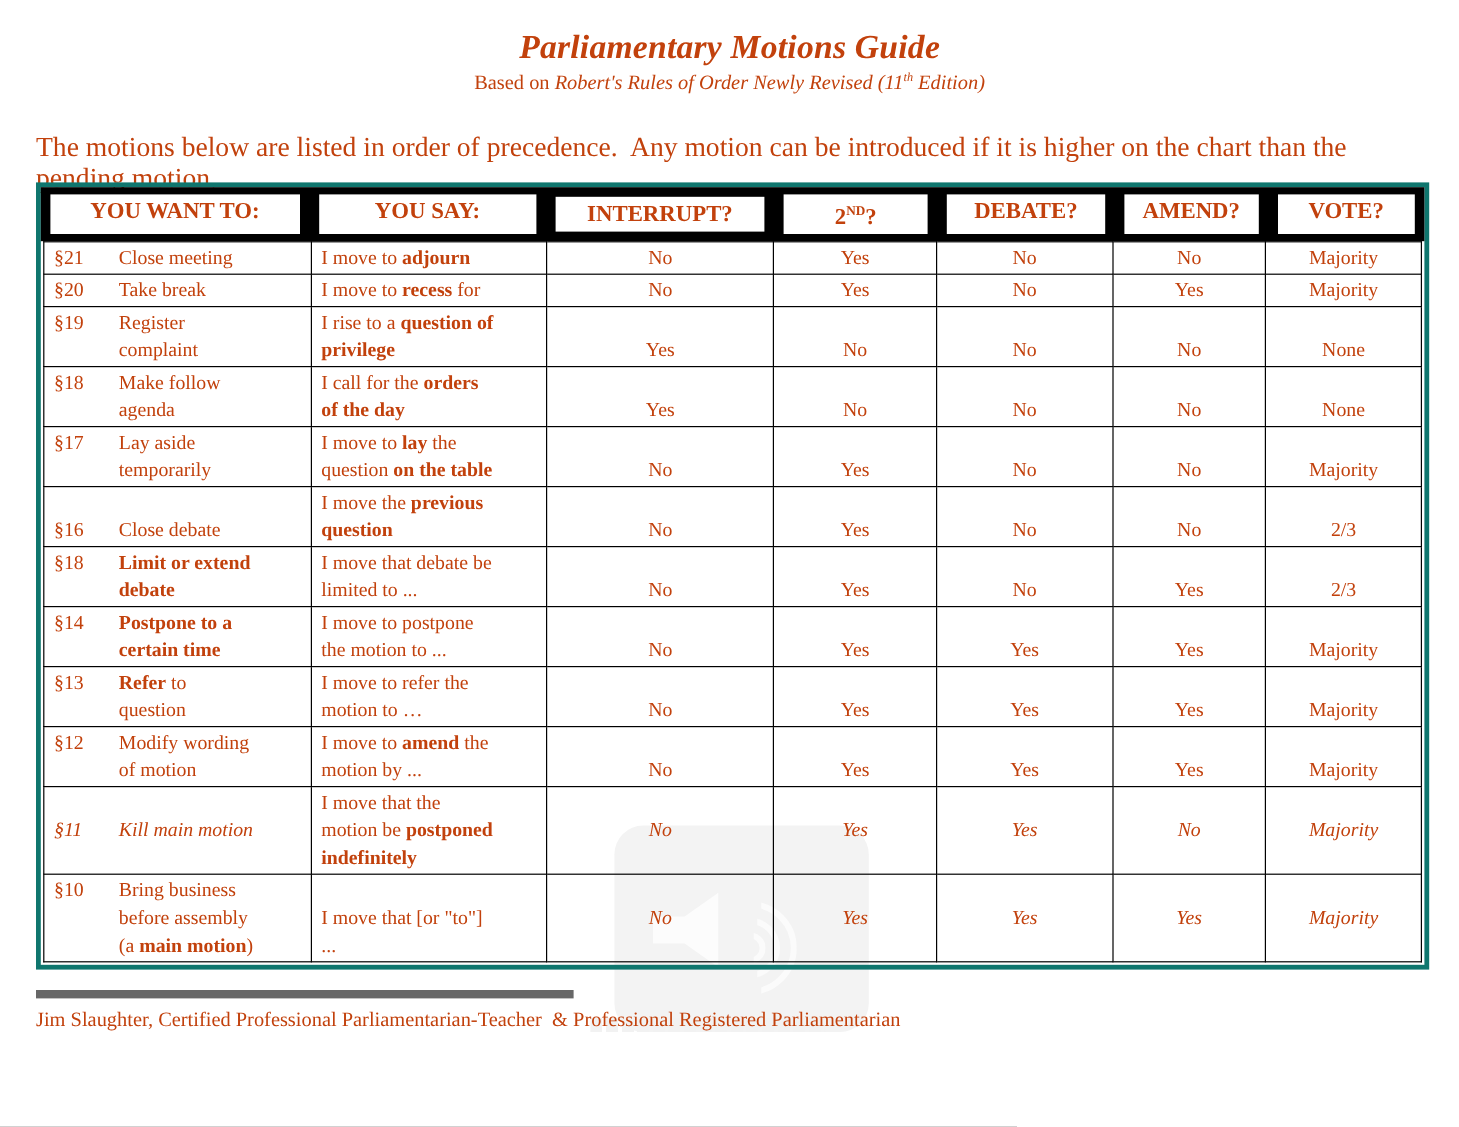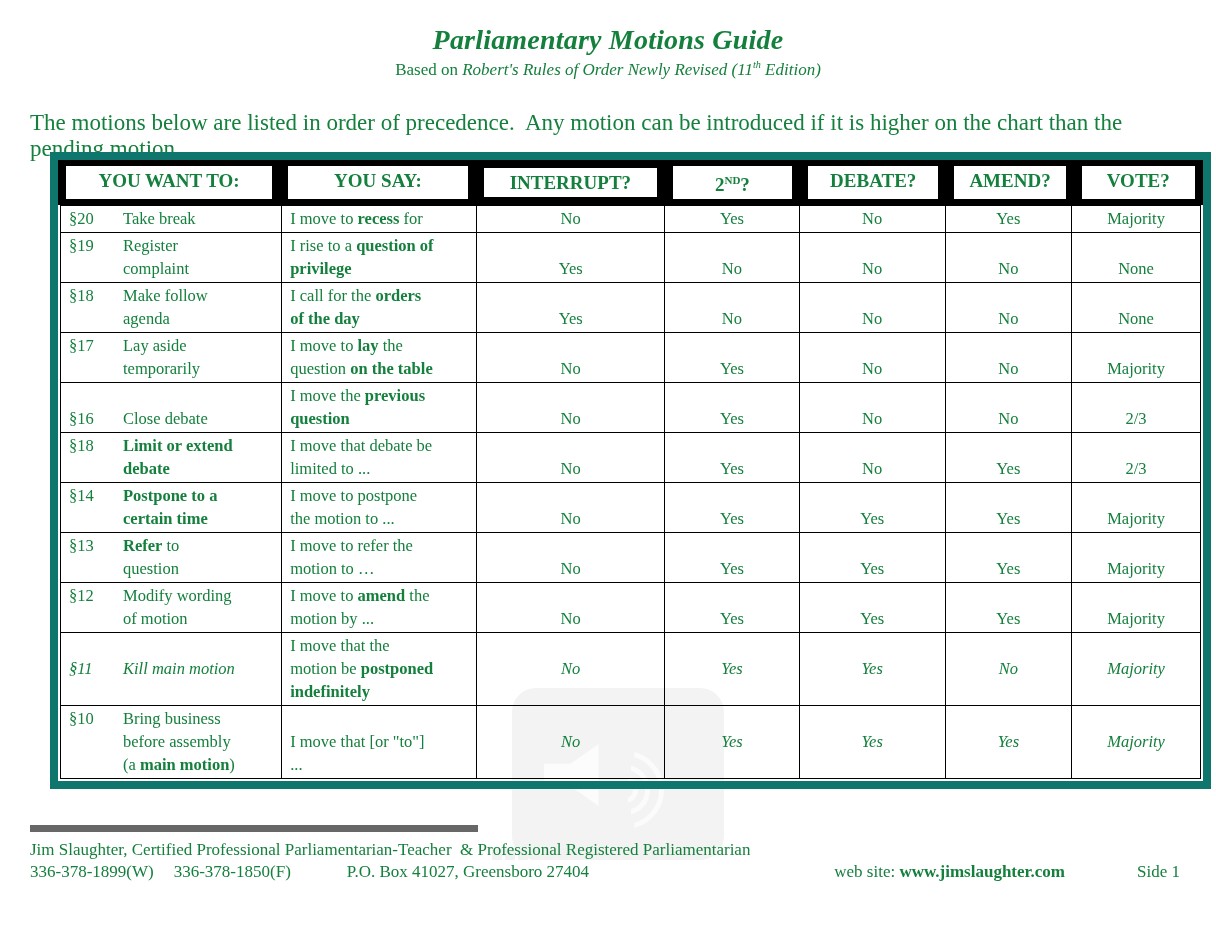--- a/index.html
+++ b/index.html
@@ -1,19 +1,19 @@
 <!DOCTYPE html>
 <html><head>
 <meta charset="utf-8">
 <style>
   * { margin:0; padding:0; box-sizing:border-box; }
   html,body { background:#888; }
   .page {
     position:relative; width:1216px; height:939px; background:#ffffff;
-    font-family:"Liberation Serif","DejaVu Serif",serif; color:#15803d;
+    font-family:"Liberation Serif","DejaVu Serif",serif; color:#c2410c;
     overflow:hidden; margin:0 auto;
   }
   
   .wm-tile{ position:absolute; left:512px; top:688px; width:212px; height:172px;
     background:#f3f3f3; border-radius:24px; z-index:1; }
   .wm-spk{ position:absolute; left:32px; top:56px; width:78px; height:62px; background:#fcfcfc;
     clip-path:polygon(0 32%,34% 32%,70% 0,70% 100%,34% 68%,0 68%); }
   .wm-arc{ position:absolute; border:5px solid #fbfbfb; border-radius:50%;
     clip-path:inset(0 0 0 62%); }
   .wm-a1{ left:100px; top:89px; width:26px; height:26px; }
@@ -23,21 +23,21 @@
     background:repeating-linear-gradient(90deg,#f2f2f2 0 10px,transparent 10px 13px); }
   
   .head { position:absolute; left:0; top:24px; width:100%; text-align:center; z-index:2; }
   .title { font-size:28px; font-weight:bold; font-style:italic; letter-spacing:.2px; }
   .subtitle { font-size:17px; margin-top:3px; }
   .subtitle .it { font-style:italic; }
   .subtitle sup { font-size:60%; font-style:italic; }
   .intro { position:absolute; left:30px; top:110px; width:1160px; font-size:23px; z-index:2; }
   
   .frame { position:absolute; left:30px; top:152px; width:1161px; z-index:2;
-    border:8px solid #0f766e; padding:0 2px 2px 2px; background:transparent;margin-left:20px; }
+    border:4px solid #0f766e; padding:0 2px 2px 2px; background:transparent; }
   .hband { display:flex; margin:0 -2px; background:#000; }
   .hcell { padding:6px 8px; display:flex; }
   .hbox  { background:#fff; flex:1; text-align:center; font-weight:bold; font-size:19px;
     line-height:29px; white-space:nowrap; }
   .hbox sup { font-size:58%; font-weight:bold; }
   table.body { width:100%; table-layout:fixed; border-collapse:collapse; }
   table.body td { border:1px solid #000; font-size:16.5px; line-height:23px;
     padding:1px 8px 2px 8px; background:transparent; }
   .v-top{ vertical-align:top; } .v-bottom{ vertical-align:bottom; } .v-middle{ vertical-align:middle;font-style:italic; }
   .cflex { display:flex; }
@@ -109,20 +109,38 @@
           <col style="width: 16.5%;">
           <col style="width: 11.8%;">
           <col style="width: 12.8%;">
           <col style="width: 11.1%;">
           <col style="width: 11.3%;">
         </colgroup>
       <tbody>
           <tr>
             <td class="v-top">
               <div class="cflex">
+                <span class="sec">§21</span>
+                <div class="lines">
+                  <div><span>Close meeting</span></div>
+                </div>
+              </div>
+            </td>
+            <td class="v-top">
+              <div><span>I move to </span><span class="b">adjourn</span></div>
+            </td>
+            <td class="c-val v-bottom">No</td>
+            <td class="c-val v-bottom">Yes</td>
+            <td class="c-val v-bottom">No</td>
+            <td class="c-val v-bottom">No</td>
+            <td class="c-val v-bottom">Majority</td>
+          </tr>
+          <tr>
+            <td class="v-top">
+              <div class="cflex">
                 <span class="sec">§20</span>
                 <div class="lines">
                   <div><span>Take break</span></div>
                 </div>
               </div>
             </td>
             <td class="v-top">
               <div><span>I move to </span><span class="b">recess</span><span> for</span></div>
             </td>
             <td class="c-val v-bottom">No</td>
@@ -331,22 +349,15 @@
             <td class="c-val v-middle">Yes</td>
             <td class="c-val v-middle">Majority</td>
           </tr>
         </tbody>
     </table>
   </div>
 
   <div class="footer">
     <div class="gray-bar"></div>
     <div class="f1">Jim Slaughter, Certified Professional Parliamentarian-Teacher&nbsp; &amp; Professional Registered Parliamentarian</div>
-    <div class="f2">
-      <span>336-378-1899(W)</span>
-      <span class="pf">336-378-1850(F)</span>
-      <span class="addr">P.O. Box 41027, Greensboro 27404</span>
-      <span class="web"><span>web site: </span><span class="b">www.jimslaughter.com</span></span>
-      <span class="side">Side 1</span>
-    </div>
   </div>
 
 </div>
 
 </body></html>

